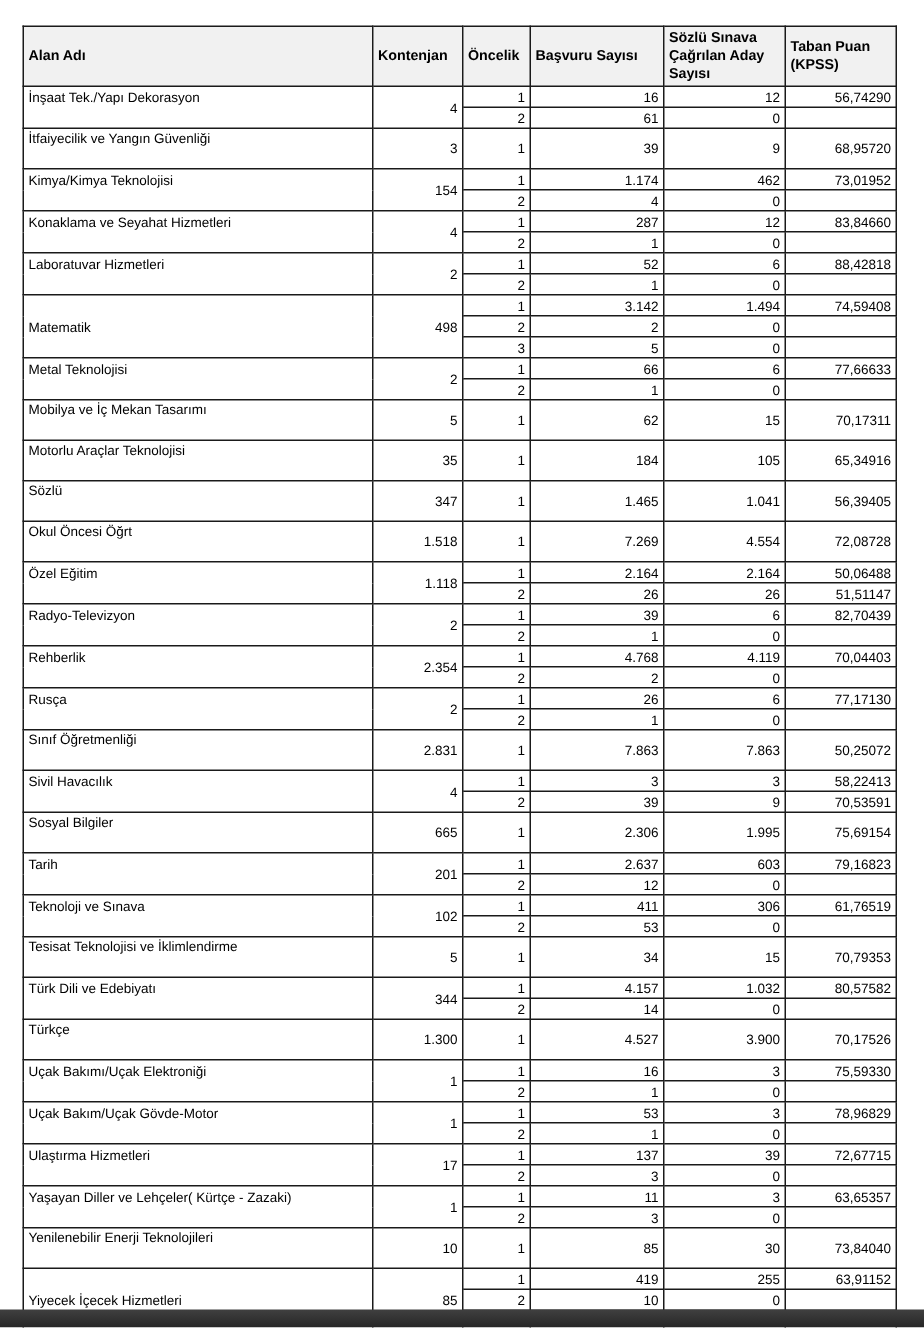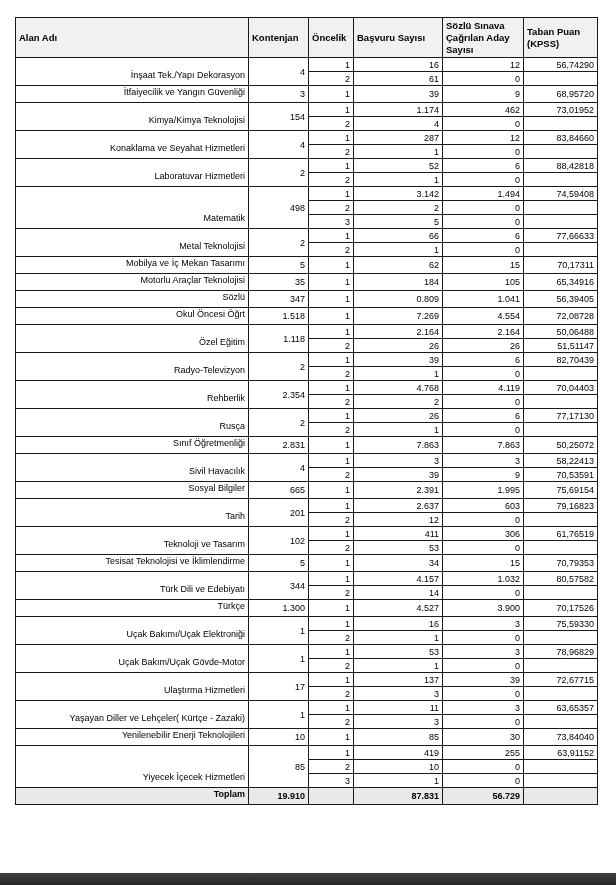--- a/index.html
+++ b/index.html
@@ -22,21 +22,21 @@
     font-weight:bold;
     font-size:9.5px;
     text-align:left;
     vertical-align:middle;
     height:40px;
     line-height:12px;
     white-space:normal;
   }
   .quota-table td { height:14px; line-height:12px; vertical-align:middle; }
   .quota-table td.num { text-align:right; }
-  .quota-table td.name { vertical-align:bottom; text-align:right; padding-bottom:4px; }
+  .quota-table td.name { vertical-align:bottom; text-align:left; padding-bottom:14px; }
   .quota-table td.quota { vertical-align:middle; text-align:right; }
   .quota-table tr.total-row td {
     background:#e9e9e9;
     font-weight:bold;
   }
   .taskbar {
     position:absolute; left:0; right:0; bottom:0; height:12px;
     background:linear-gradient(#404040, #262626);
   }
 </style>
@@ -176,21 +176,21 @@
           <td class="quota num" rowspan="1">35</td>
           <td class="num">1</td>
           <td class="num">184</td>
           <td class="num">105</td>
           <td class="num">65,34916</td>
         </tr>
         <tr>
           <td class="name" rowspan="1">Sözlü</td>
           <td class="quota num" rowspan="1">347</td>
           <td class="num">1</td>
-          <td class="num">0.809</td>
+          <td class="num">1.465</td>
           <td class="num">1.041</td>
           <td class="num">56,39405</td>
         </tr>
         <tr>
           <td class="name" rowspan="1">Okul Öncesi Öğrt</td>
           <td class="quota num" rowspan="1">1.518</td>
           <td class="num">1</td>
           <td class="num">7.269</td>
           <td class="num">4.554</td>
           <td class="num">72,08728</td>
@@ -270,40 +270,40 @@
         <tr>
           <td class="num">2</td>
           <td class="num">39</td>
           <td class="num">9</td>
           <td class="num">70,53591</td>
         </tr>
         <tr>
           <td class="name" rowspan="1">Sosyal Bilgiler</td>
           <td class="quota num" rowspan="1">665</td>
           <td class="num">1</td>
-          <td class="num">2.391</td>
+          <td class="num">2.306</td>
           <td class="num">1.995</td>
           <td class="num">75,69154</td>
         </tr>
         <tr>
           <td class="name" rowspan="2">Tarih</td>
           <td class="quota num" rowspan="2">201</td>
           <td class="num">1</td>
           <td class="num">2.637</td>
           <td class="num">603</td>
           <td class="num">79,16823</td>
         </tr>
         <tr>
           <td class="num">2</td>
           <td class="num">12</td>
           <td class="num">0</td>
           <td class="num"></td>
         </tr>
         <tr>
-          <td class="name" rowspan="2">Teknoloji ve Tasarım</td>
+          <td class="name" rowspan="2">Teknoloji ve Sınava</td>
           <td class="quota num" rowspan="2">102</td>
           <td class="num">1</td>
           <td class="num">411</td>
           <td class="num">306</td>
           <td class="num">61,76519</td>
         </tr>
         <tr>
           <td class="num">2</td>
           <td class="num">53</td>
           <td class="num">0</td>

